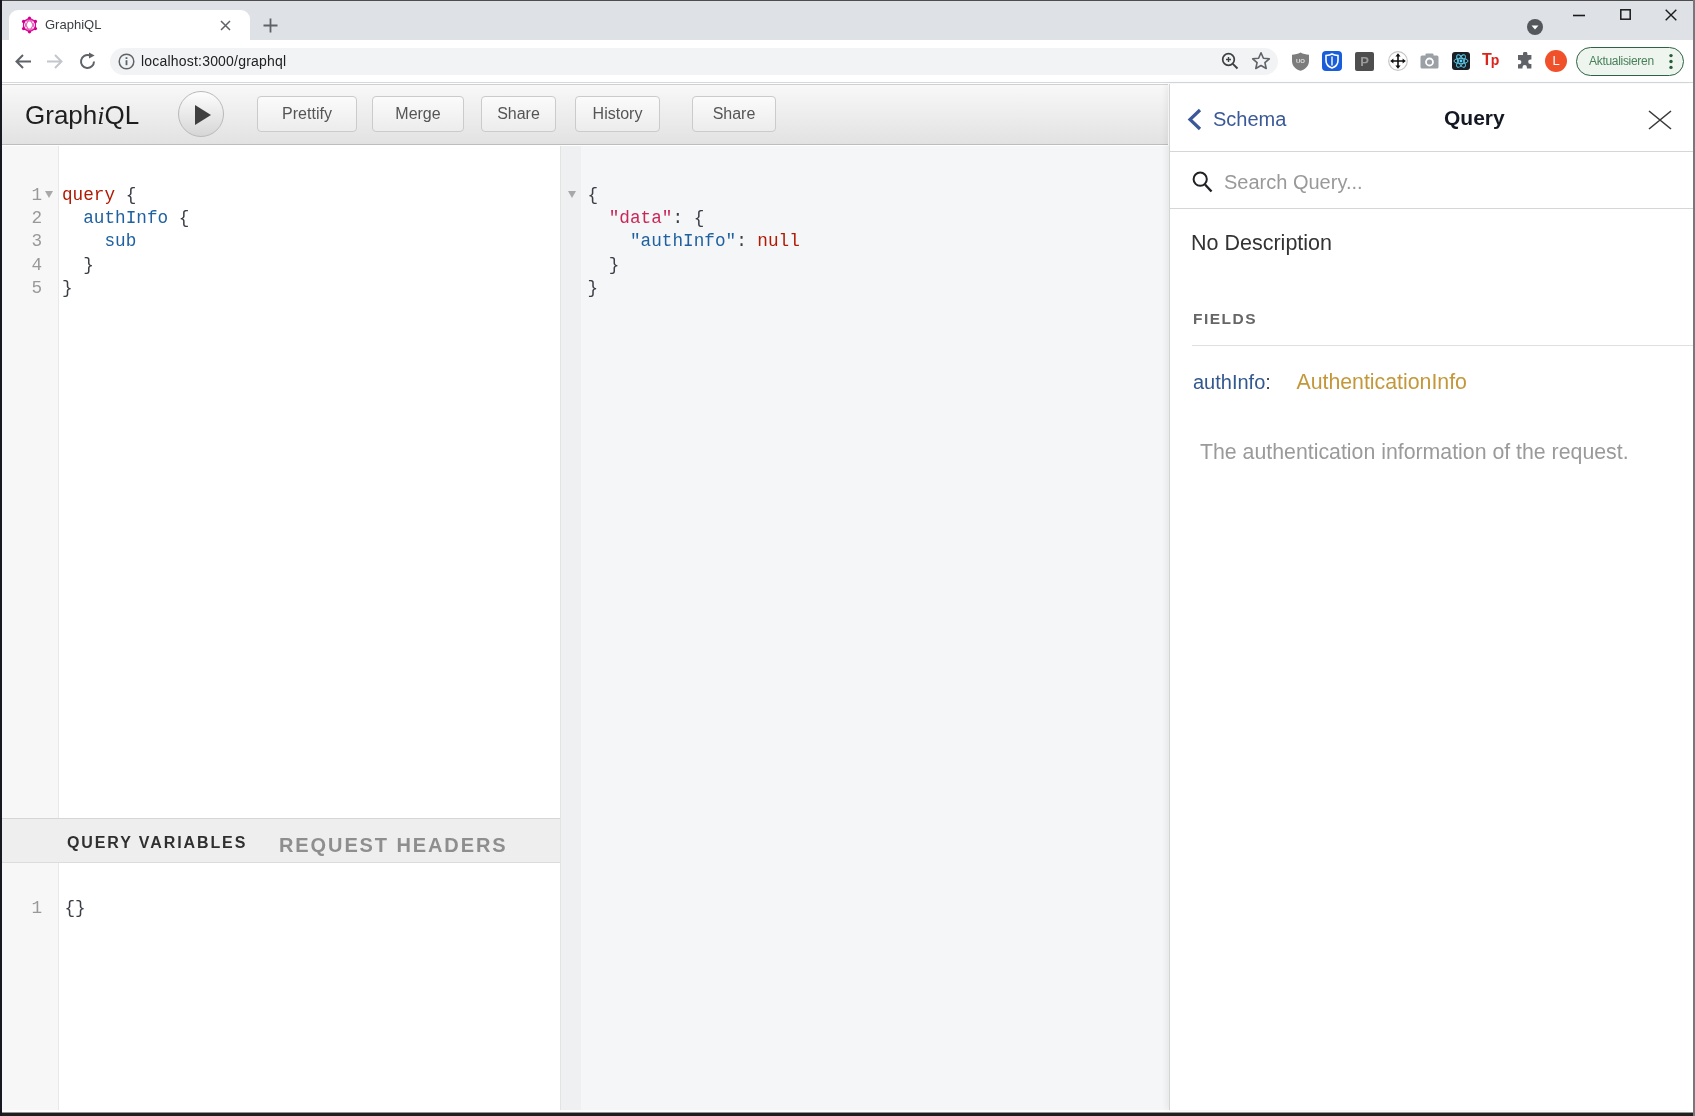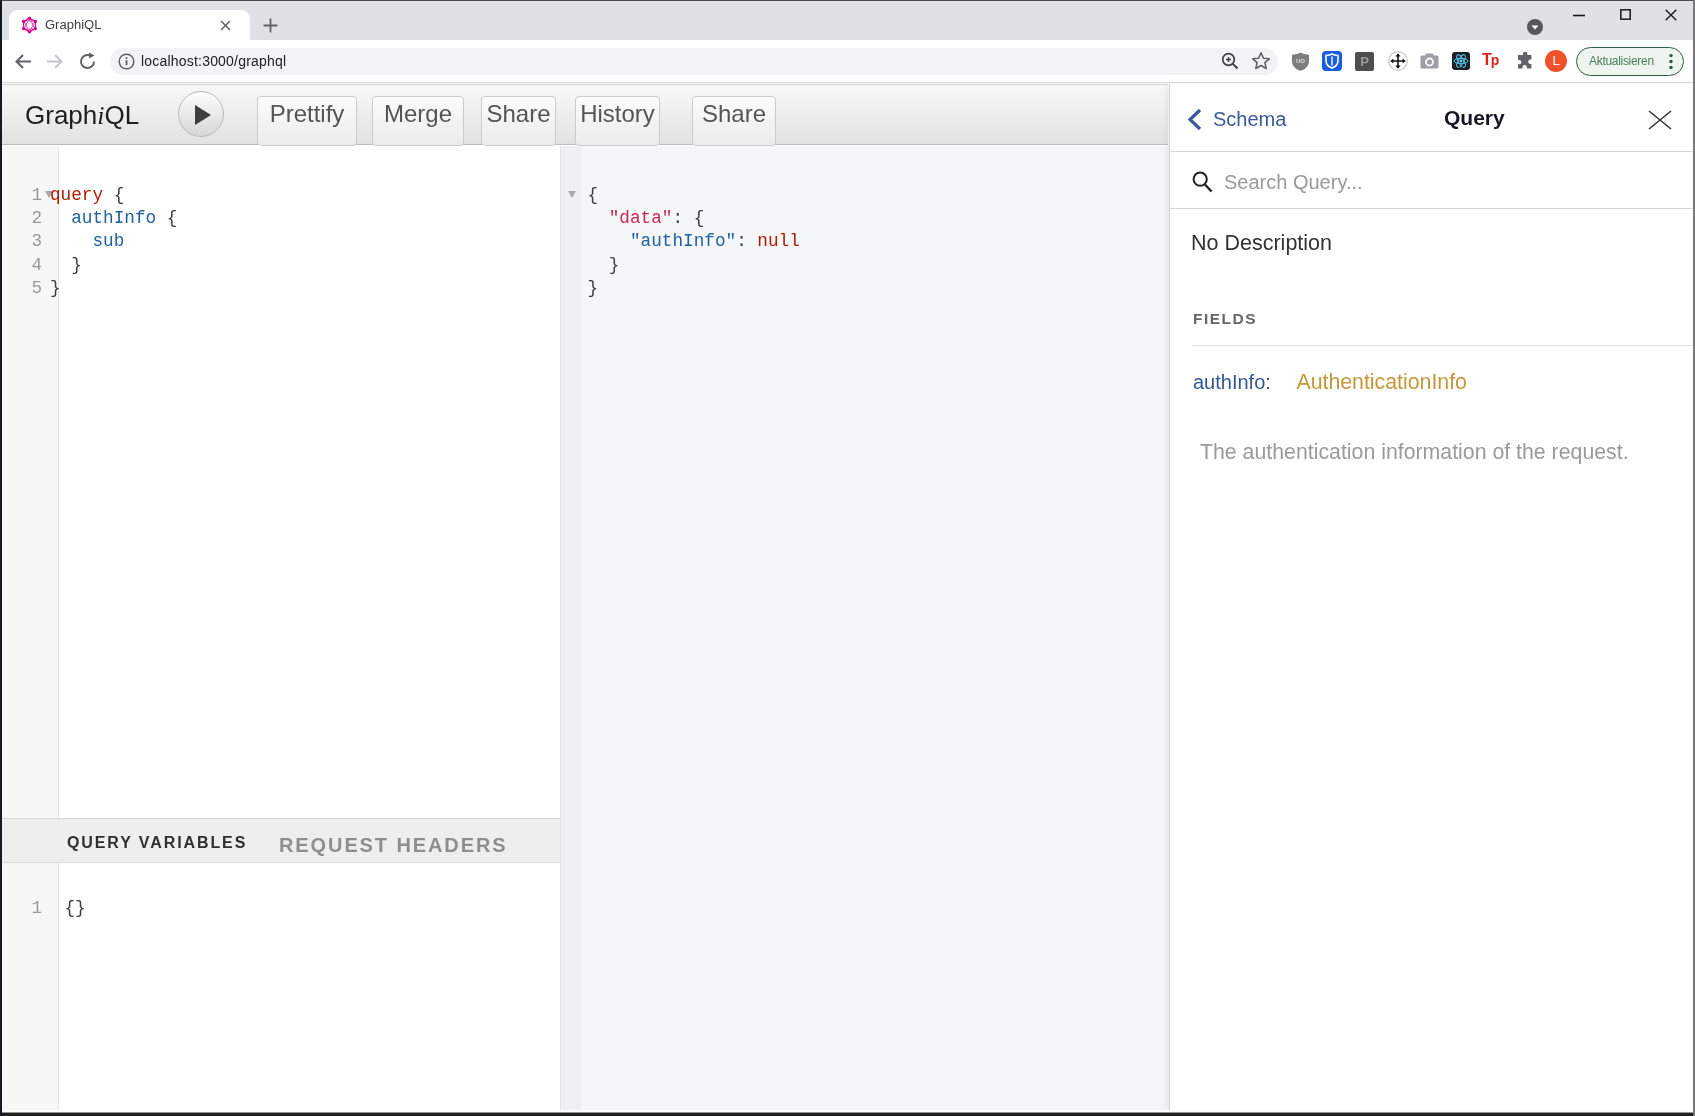--- a/index.html
+++ b/index.html
@@ -12,29 +12,29 @@
   #tabtitle { left:45px; top:17px; font-size:13px; color:#3c4043; }
   #addrbar { left:0; top:40px; width:1695px; height:43px; background:#fff; border-bottom:1px solid #d6d9dc; }
   #urlpill { left:110px; top:48px; width:1168px; height:27px; background:#f1f3f4; border-radius:14px; }
   #urltext { left:141px; top:53px; font-size:14px; color:#202124; letter-spacing:0.2px; }
   #aktbtn { left:1576px; top:47px; width:108px; height:29px; border:1.5px solid #2f6244; border-radius:15px; background:#eef4ee; }
   #akttext { left:1589px; top:54px; font-size:12px; letter-spacing:-0.3px; color:#47805a; }
   
   #topbar { left:0; top:84px; width:1168px; height:61px; background:linear-gradient(#f8f8f8,#e2e2e2); border-top:1px solid #d0d0d0; border-bottom:1px solid #bdbdbd; }
   #logo { left:25px; top:100px; font-size:26px; color:#1e1e1e; }
   #logo i { font-family:"Liberation Serif", serif; font-style:italic; }
-  .tbtn { top:96px; height:50px; background:linear-gradient(#fbfbfb,#ececec); border:1px solid #cbcbcb; border-radius:4px; color:#555; font-size:24px; text-align:center; line-height:34px; }
+  .tbtn { top:96px; height:36px; background:linear-gradient(#fbfbfb,#ececec); border:1px solid #cbcbcb; border-radius:4px; color:#555; font-size:16px; text-align:center; line-height:34px; }
   #play { left:178px; top:91px; width:46px; height:46px; border-radius:50%; background:linear-gradient(#fdfdfd,#d6d6d6); border:1px solid #b9b9b9; }
   #play .tri { position:absolute; left:16px; top:13px; width:0; height:0; border-left:16px solid #3f3f3f; border-top:10px solid transparent; border-bottom:10px solid transparent; }
   
   .mono { font-family:"Liberation Mono", monospace; font-size:17.7px; line-height:23.2px; white-space:pre; }
   #qeditor { left:0; top:146px; width:560px; height:672px; background:#fff; }
   #qgutter { left:0; top:146px; width:59px; height:672px; background:#f7f7f7; border-right:1px solid #e8e8e8; }
   #qnums { left:0; top:184px; width:42px; text-align:right; color:#999; }
-  #qcode { left:50px; top:184px; }
+  #qcode { left:62px; top:184px; }
   #vtabs { left:0; top:818px; width:560px; height:45px; background:#eee; border-top:1px solid #d6d6d6; border-bottom:1px solid #dcdcdc; }
   #vt1 { left:67px; top:834px; font-size:16px; font-weight:bold; letter-spacing:1.9px; color:#2f2f2f; }
   #vt2 { left:279px; top:834px; font-size:20px; font-weight:bold; letter-spacing:1.9px; color:#8e8e8e; }
   #veditor { left:0; top:863px; width:560px; height:247px; background:#fff; }
   #vgutter { left:0; top:863px; width:59px; height:247px; background:#f7f7f7; border-right:1px solid #e8e8e8; }
   #vnum { left:0; top:896.5px; width:42px; text-align:right; color:#999; }
   #vcode { left:64.5px; top:896.5px; color:#3b3e46; }
   #divider { left:560px; top:146px; width:21px; height:964px; background:#eff0f1; border-left:1px solid #e3e3e3; }
   #rpane { left:581px; top:146px; width:588px; height:964px; background:#f5f6f7; }
   #rcode { left:587.5px; top:184px; }

